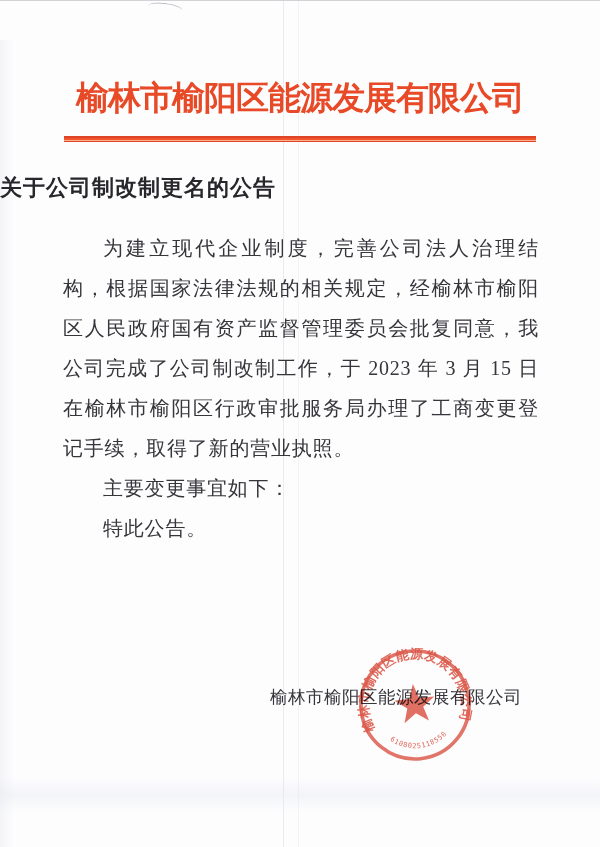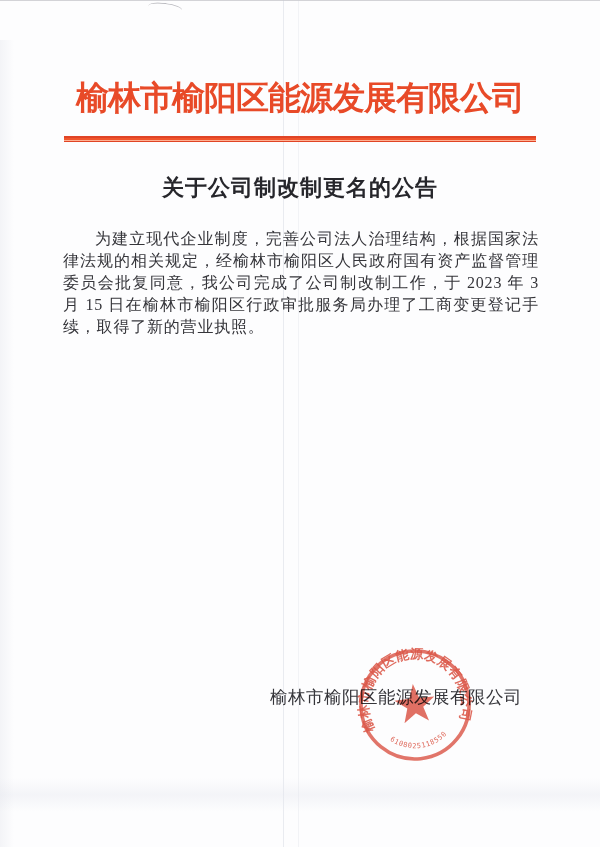--- a/index.html
+++ b/index.html
@@ -32,29 +32,28 @@
     position:absolute;top:136px;left:64px;width:472px;height:6px;
     background:linear-gradient(to bottom,
       #e04426 0px,#e04426 1.5px,
       #ffb193 1.5px,#ffb193 2.2px,
       #f0552c 2.2px,#f0552c 3.9px,
       #ffb193 3.9px,#ffb193 4.6px,
       #e04426 4.6px,#e04426 6px);
   }
   .doc-title{
     position:absolute;top:173px;left:0;right:0;
-    text-align:center;
     font-size:22px;font-weight:600;
     letter-spacing:1px;
     color:#26262b;
     font-family:"Liberation Sans","DejaVu Sans",sans-serif;
   }
   .body-text{
     position:absolute;top:228px;left:63px;width:476px;
-    font-size:16px;line-height:22px;
+    font-size:20px;line-height:40px;
     letter-spacing:.8px;
     color:#35353a;
     text-align:justify;
     text-justify:inter-character;
   }
   .body-text p{margin:0;text-indent:2em;}
 
   .signature-block{
     position:absolute;top:682px;right:78px;
     text-align:center;
@@ -90,20 +89,22 @@
   <div class="left-shade"></div>
 
   <div class="letterhead">榆林市榆阳区能源发展有限公司</div>
 
   <div class="divider"></div>
 
   <div class="doc-title">关于公司制改制更名的公告</div>
 
   <div class="body-text">
     <p>为建立现代企业制度，完善公司法人治理结构，根据国家法律法规的相关规定，经榆林市榆阳区人民政府国有资产监督管理委员会批复同意，我公司完成了公司制改制工作，于 2023 年 3 月 15 日在榆林市榆阳区行政审批服务局办理了工商变更登记手续，取得了新的营业执照。</p>
+    <p>主要变更事宜如下：</p>
+    <p>特此公告。</p>
   </div>
 
   <div class="signature-block">
     <div>榆林市榆阳区能源发展有限公司</div>
   </div>
 
   <svg class="seal" viewBox="0 0 150 150" aria-hidden="true">
     <circle class="ring" cx="75" cy="75" r="54"></circle>
     <polygon class="ink" opacity="0.85" points="75,54 79.9,68.2 95,68.5 83,77.6 87.3,92 75,83.4 62.7,92 67,77.6 55,68.5 70.1,68.2"></polygon>
     <path id="sealTopArc" d="M 37.9,104.1 A 47,47 0 1 1 112.1,104.1" fill="none"></path>

